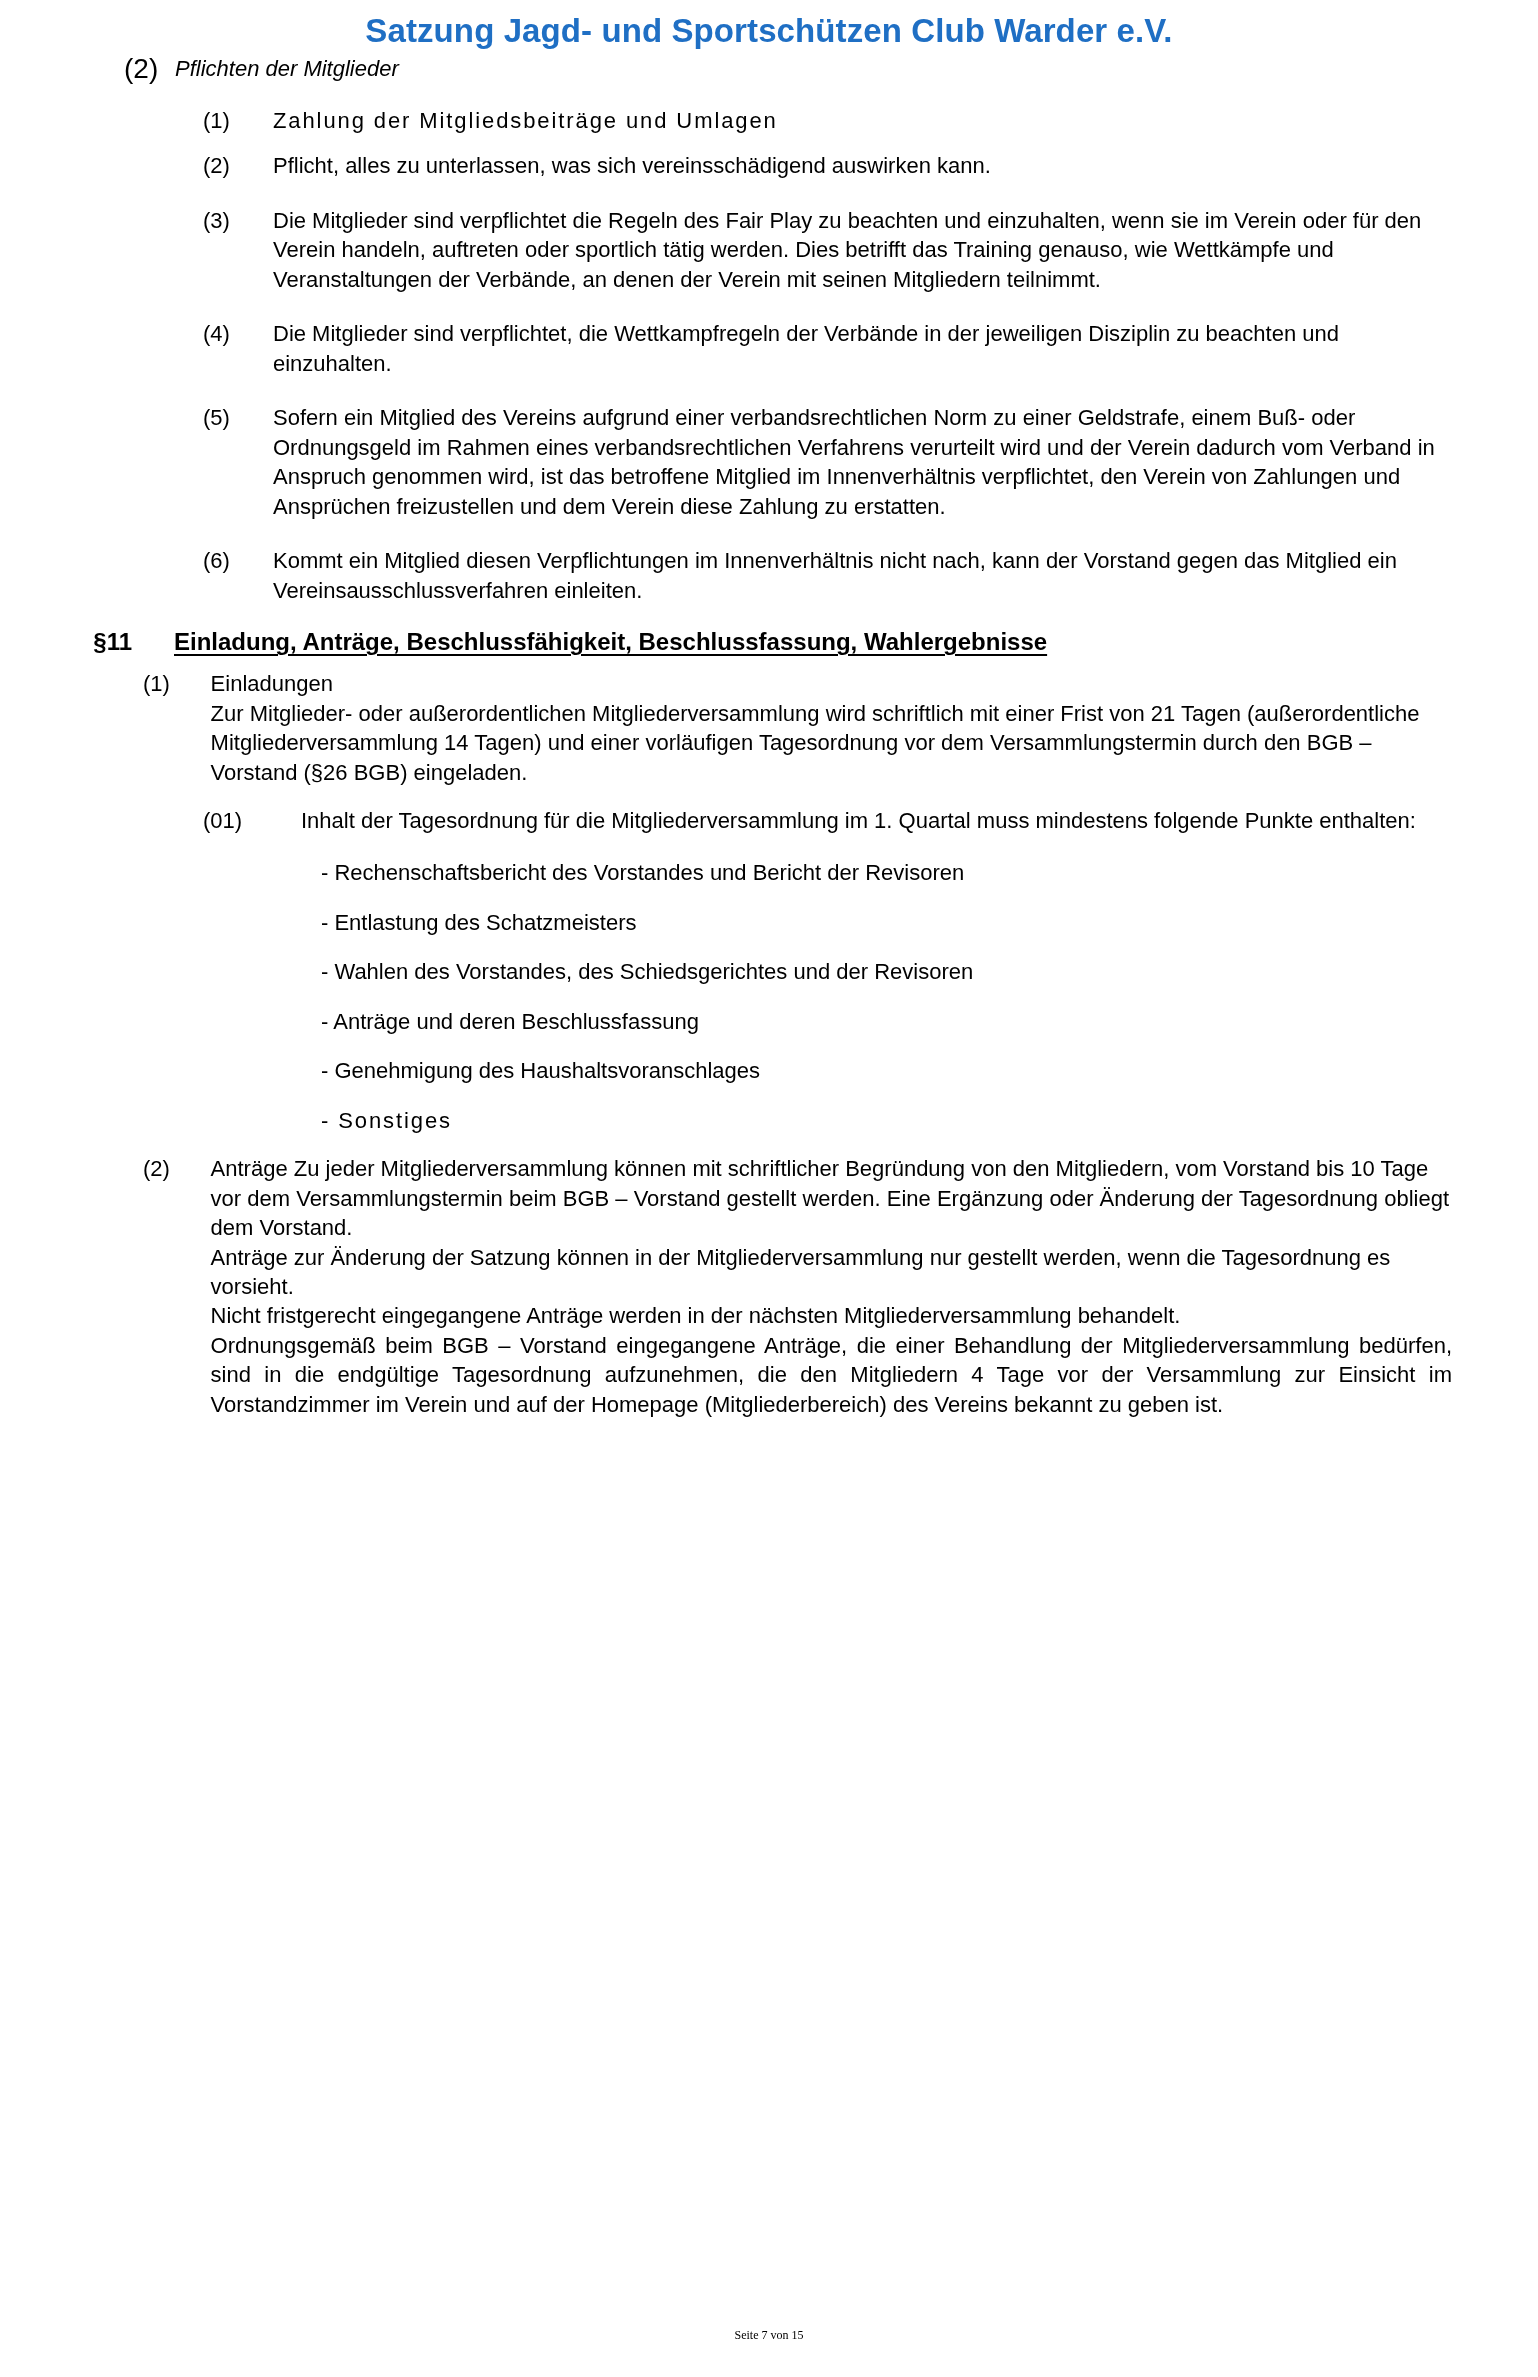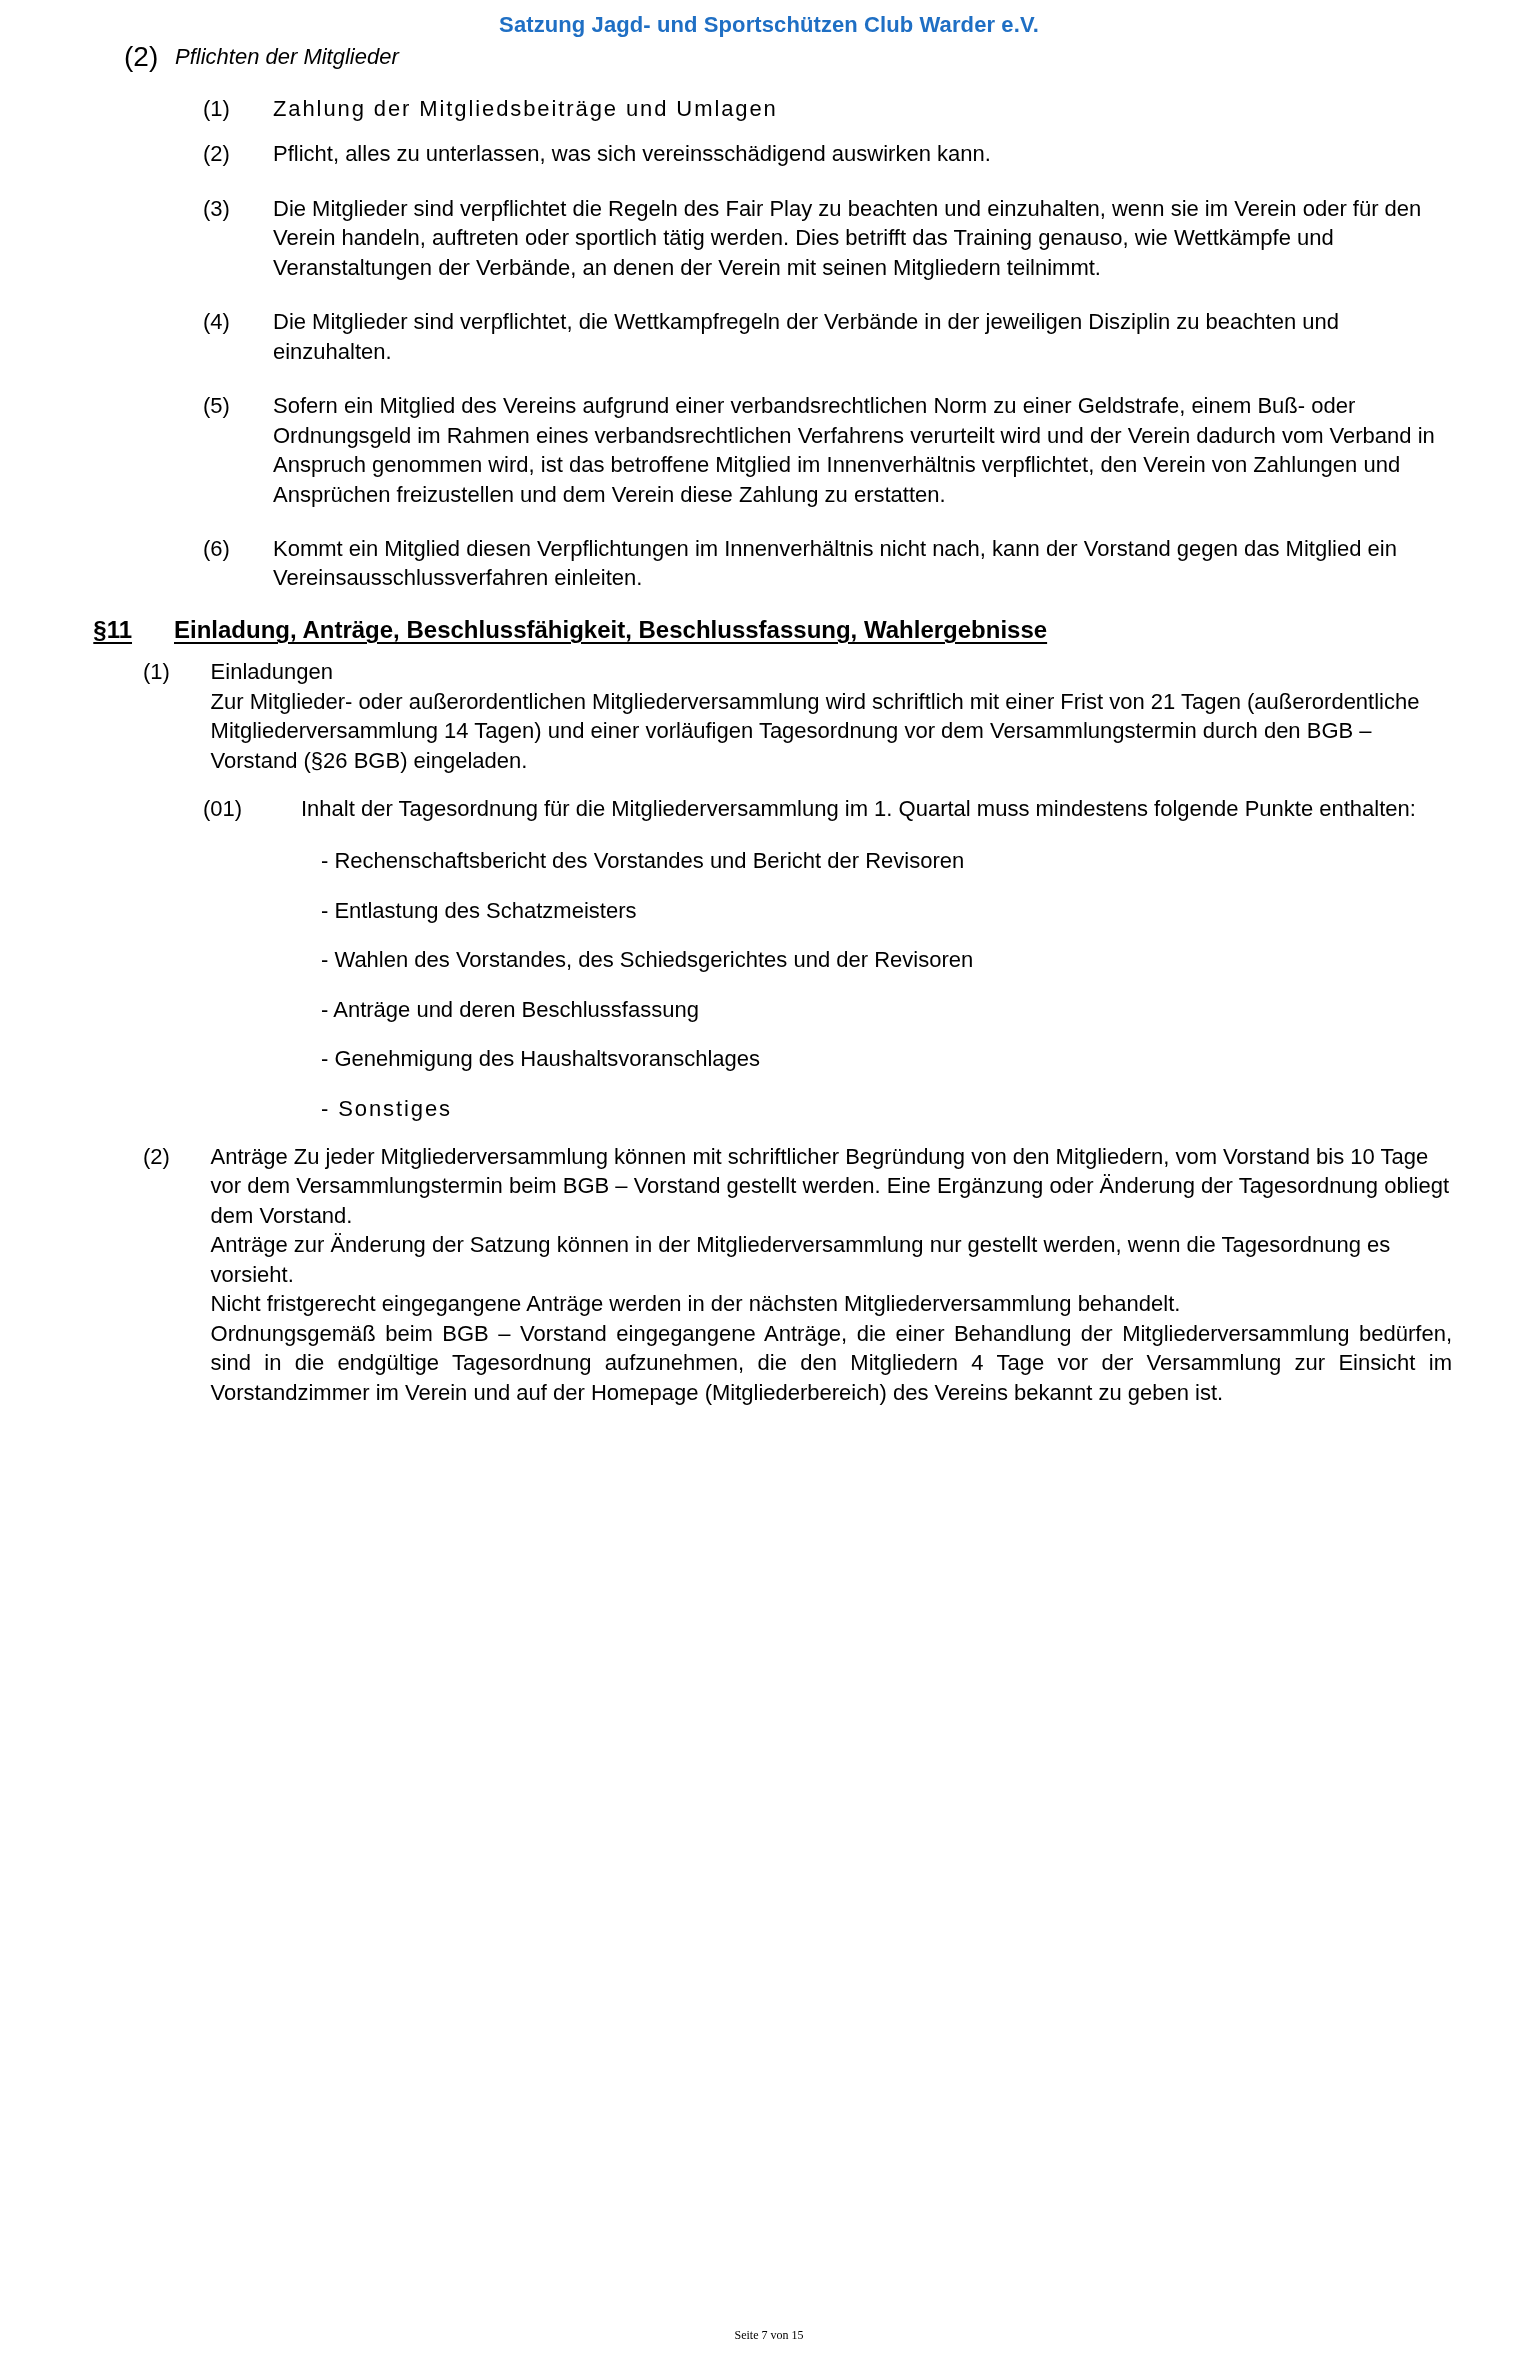--- a/index.html
+++ b/index.html
@@ -24,21 +24,21 @@
     box-sizing: border-box;
     padding: 0;
     overflow: hidden;
   }
 
   
   .doc-header {
     text-align: center;
     font-weight: bold;
     color: #1f6fc4;
-    font-size: 22px;
+    font-size: 33px;
     letter-spacing: 0.1px;
     padding-top: 13px;
     line-height: 1.1;
   }
 
   
   .content {
     padding: 0 86px 0 86px;
     box-sizing: border-box;
   }
@@ -79,21 +79,20 @@
   
   .para-heading {
     display: flex;
     align-items: baseline;
     margin-top: 23.4px;
     padding-left: 0px;
   }
   .para-heading .sec-num {
     font-size: 24px;
     font-weight: bold;
-    text-decoration: underline;
     text-underline-offset: 3.7px;
     width: 88px;
     flex: 0 0 auto;
     padding-left: 7.3px;
     box-sizing: border-box;
   }
   .para-heading .sec-title {
     font-size: 24px;
     font-weight: bold;
     text-decoration: underline;

